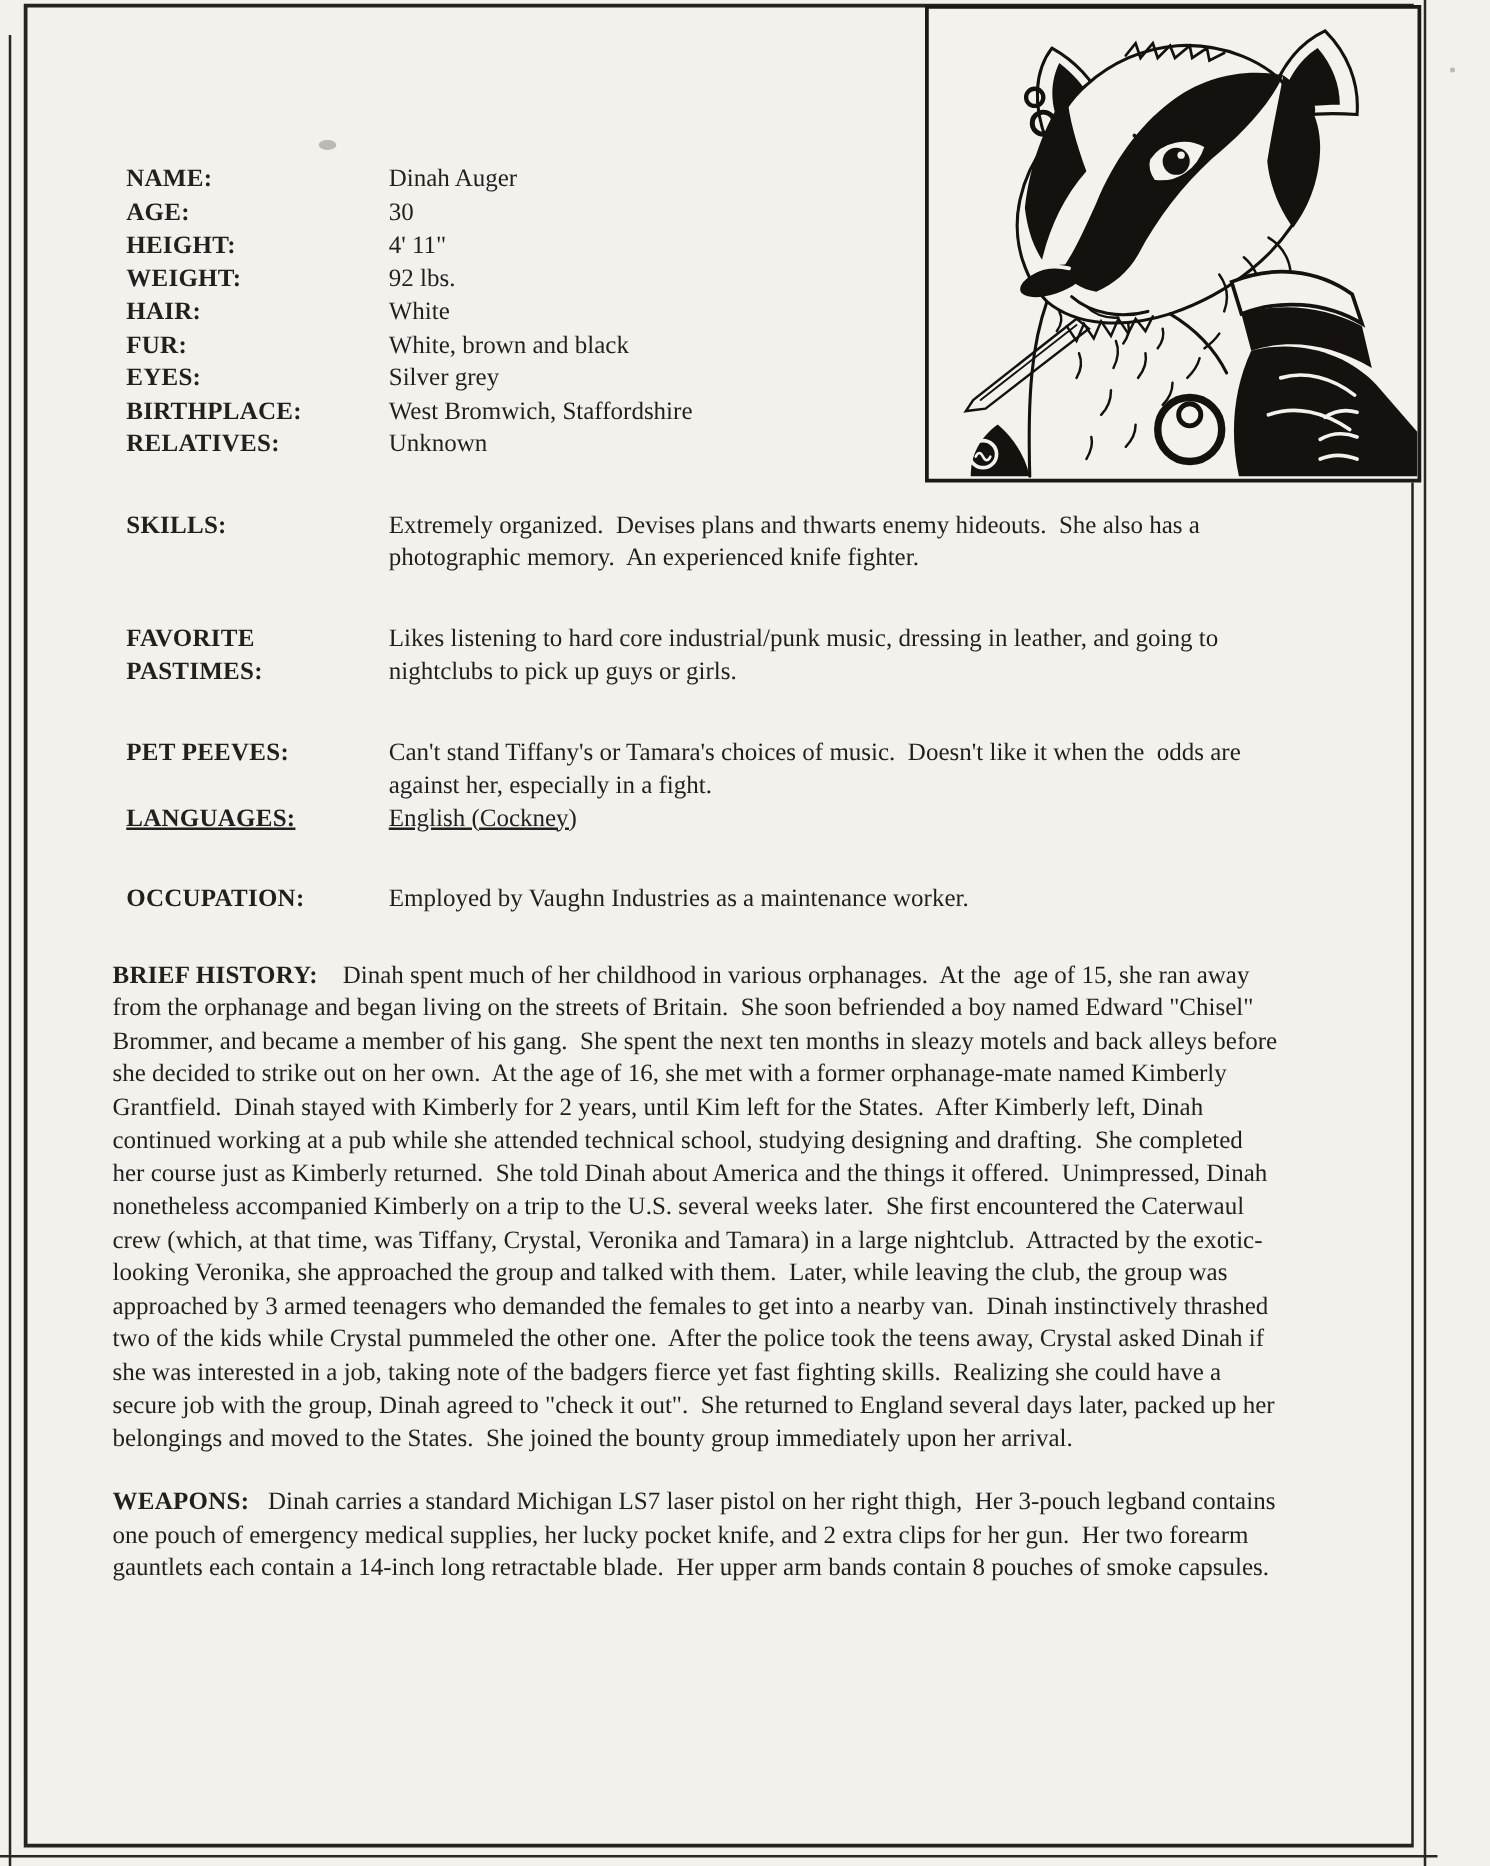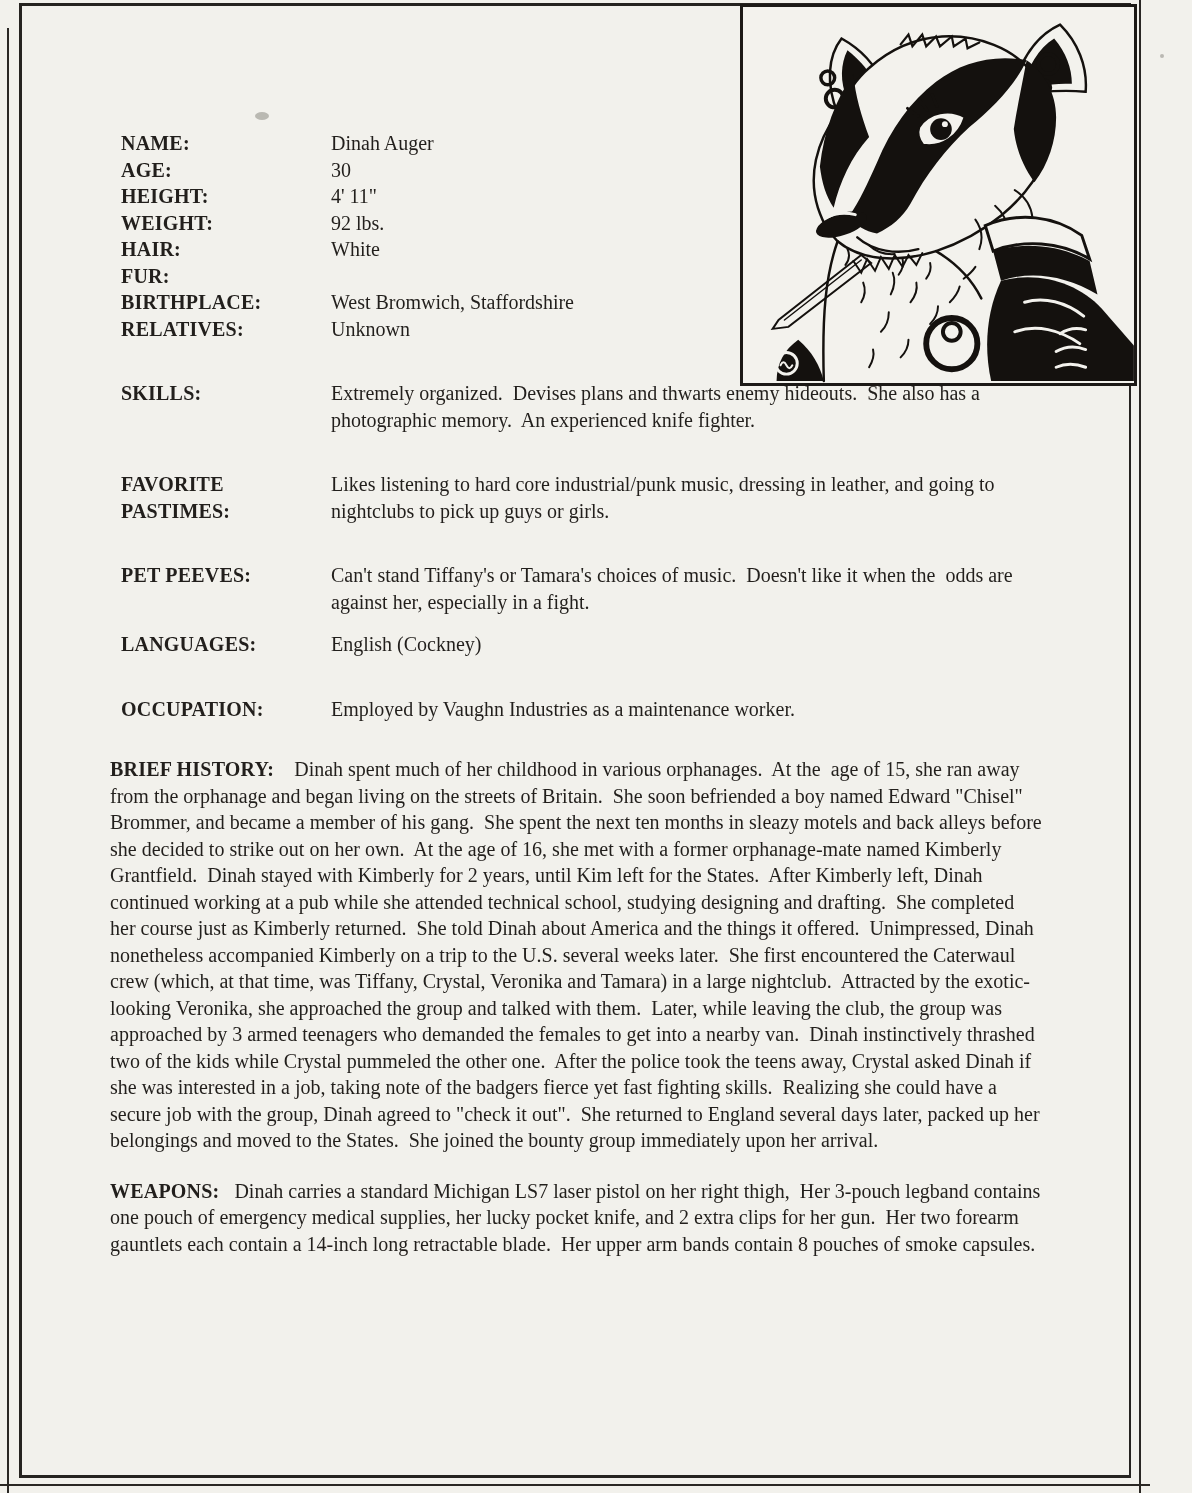--- a/index.html
+++ b/index.html
@@ -23,29 +23,29 @@
 
   
   .portrait-box {
     position:absolute; left:740px; top:4px; width:397px; height:382px;
     border:3px solid #1c1916; background:#f3f2ed;
   }
   .portrait-box svg { display:block; width:100%; height:100%; }
 
   
   .content {
-    position:absolute; left:110px; top:6px; width:933px;
+    position:absolute; left:90px; top:6px; width:933px;
     font-size:20px; line-height:26.5px;
     padding-top:124px;
   }
   b, .lbl { font-weight:bold; letter-spacing:0.2px; }
   .fields-block { margin-left:11px; }
   .field-row { display:grid; grid-template-columns:210px 1fr; }
   .section-row { display:grid; grid-template-columns:210px 1fr; margin-left:11px; margin-top:38px; }
-  .section-row.tight { margin-top:16px; }
+  .section-row.tight { margin-top:0;text-decoration:underline; }
   .value, .sec-text, .para-text { white-space:pre-wrap; }
   .para { margin-top:34px; }
   .para.weapons { margin-top:24px; }
 
   
   .speck { position:absolute; border-radius:50%; background:#8d8a84; opacity:.55; }
   .speck.s1 { left:255px; top:112px; width:14px; height:8px; }
   .speck.s2 { left:1160px; top:54px; width:4px; height:4px; }
 </style>
 </head>
@@ -154,20 +154,25 @@
       <div class="field-row">
         <span class="lbl">WEIGHT:</span>
         <span class="value">92 lbs.</span>
       </div>
       <div class="field-row">
         <span class="lbl">HAIR:</span>
         <span class="value">White</span>
       </div>
       <div class="field-row">
         <span class="lbl">FUR:</span>
+        <span class="value">White, brown and black</span>
+      </div>
+      <div class="field-row">
+        <span class="lbl">EYES:</span>
+        <span class="value">Silver grey</span>
       </div>
       <div class="field-row">
         <span class="lbl">BIRTHPLACE:</span>
         <span class="value">West Bromwich, Staffordshire</span>
       </div>
       <div class="field-row">
         <span class="lbl">RELATIVES:</span>
         <span class="value">Unknown</span>
       </div>
     </div>

